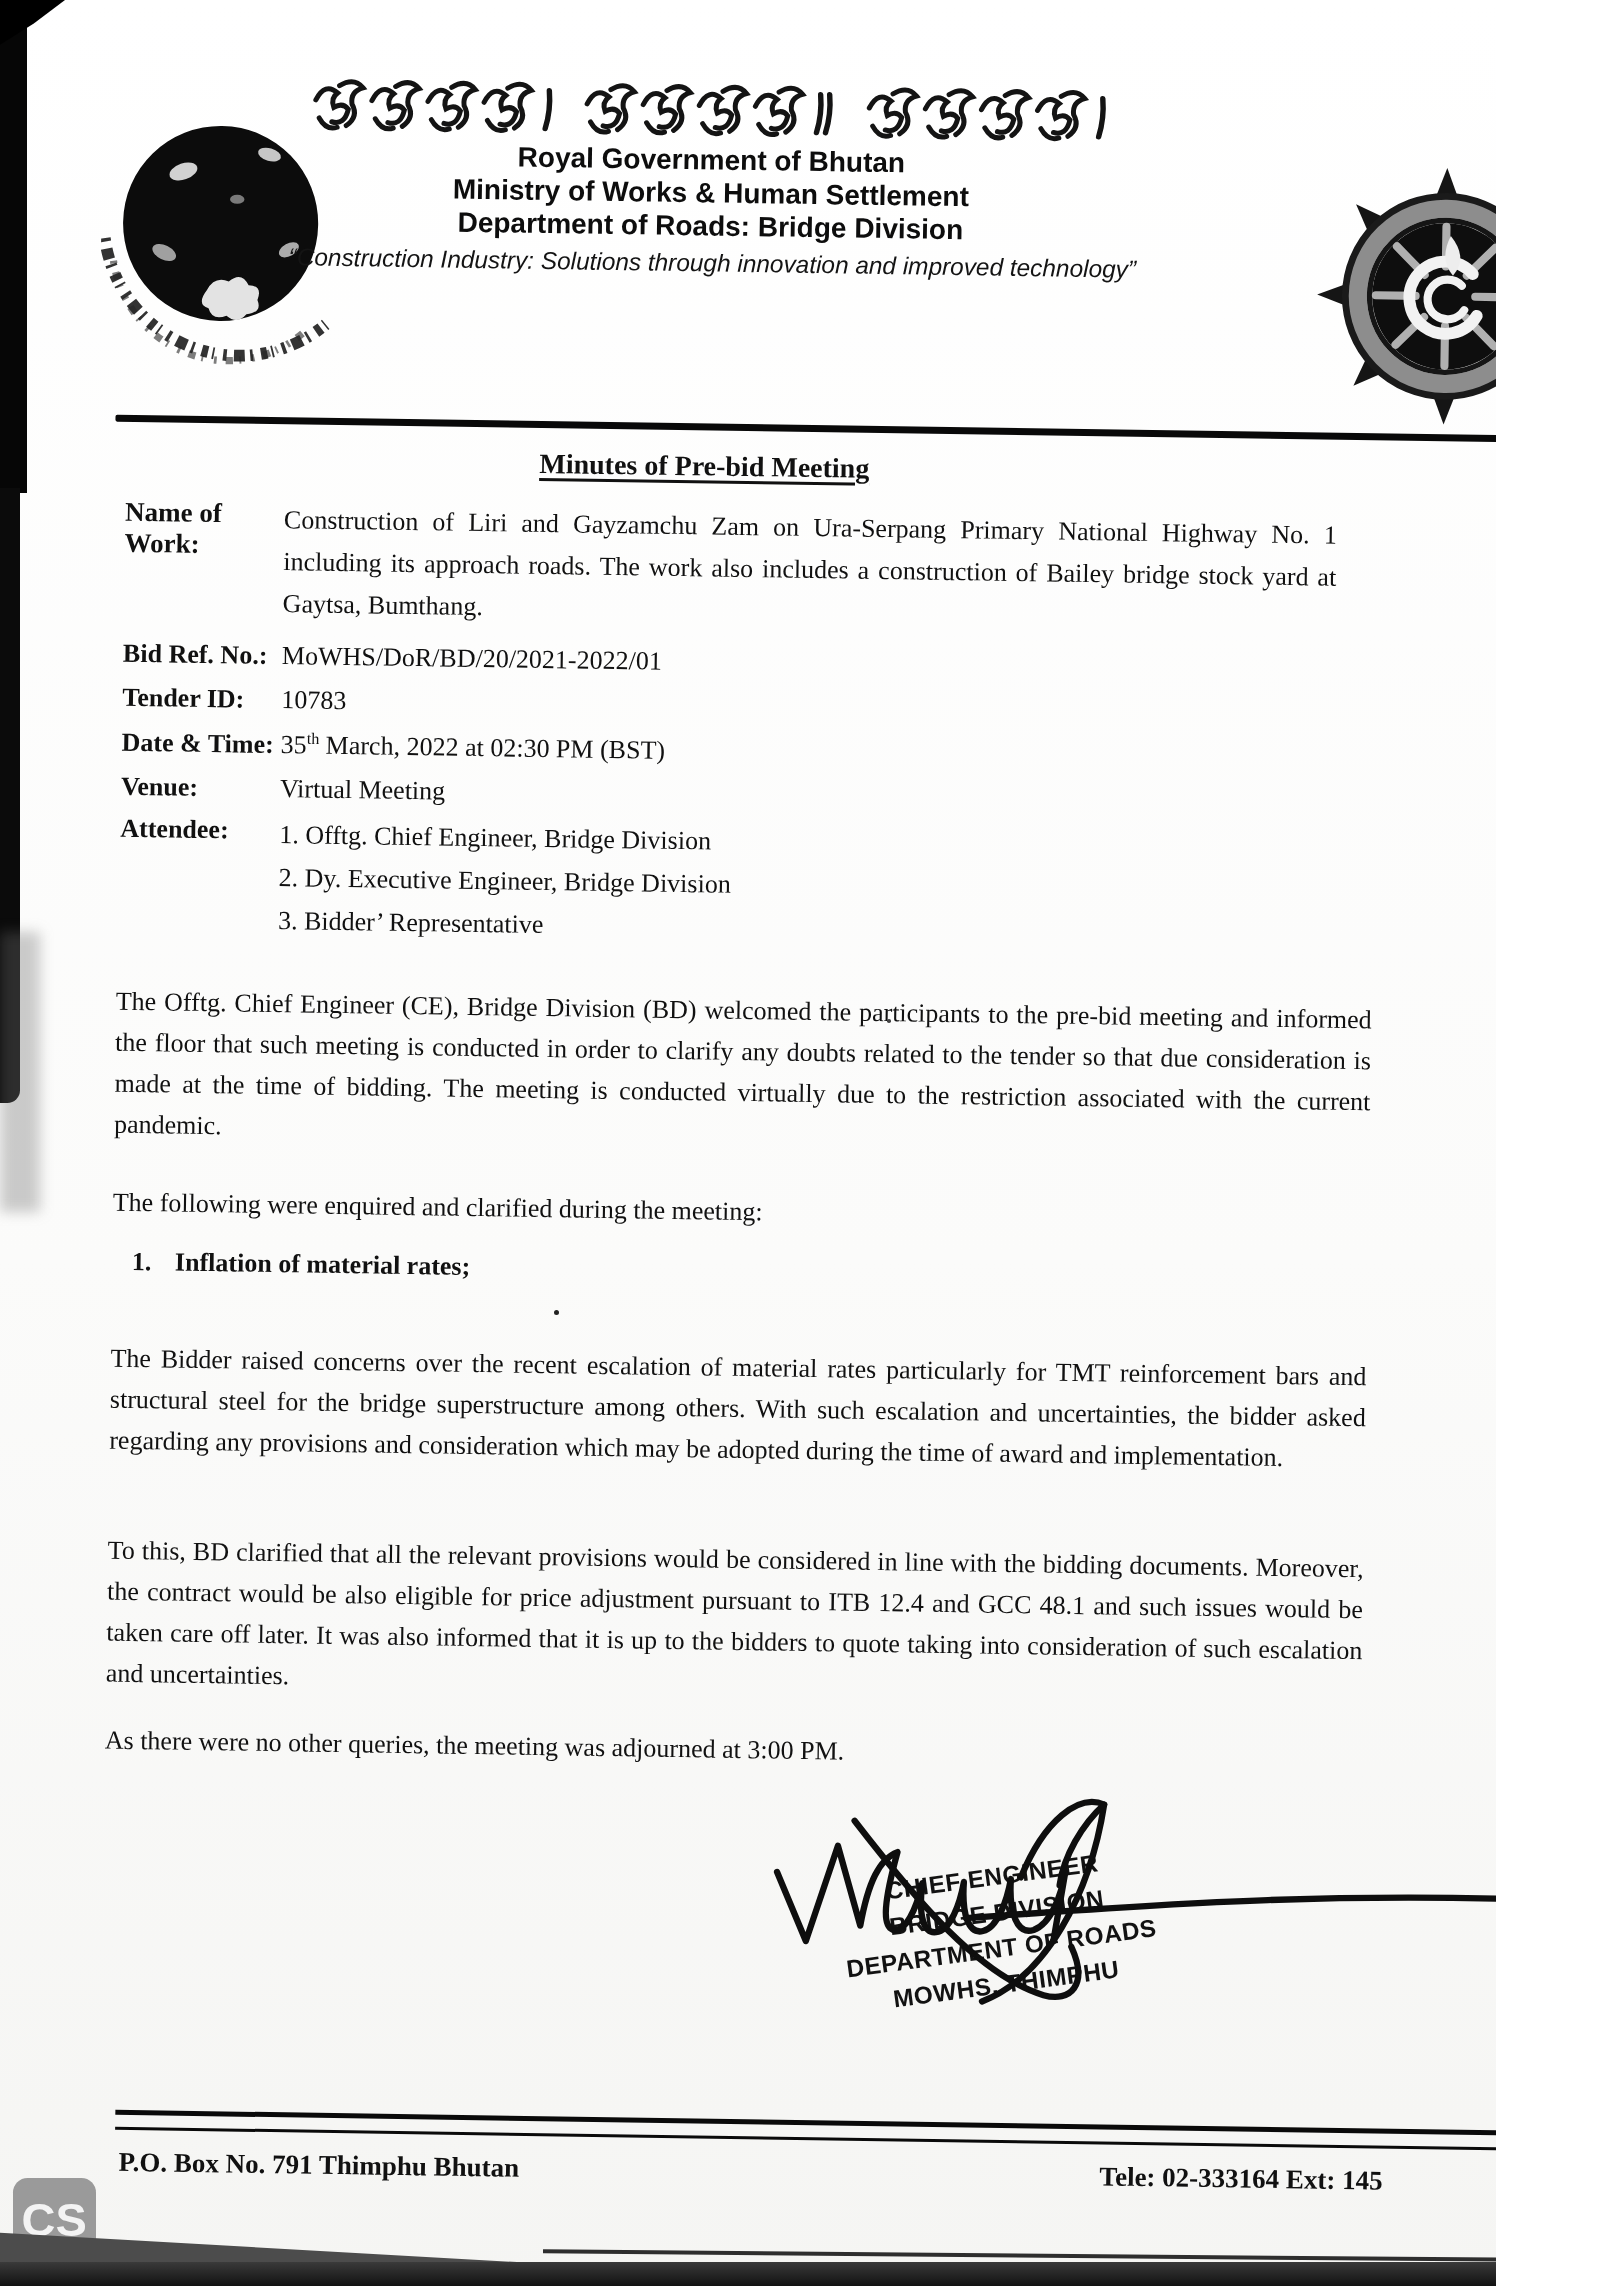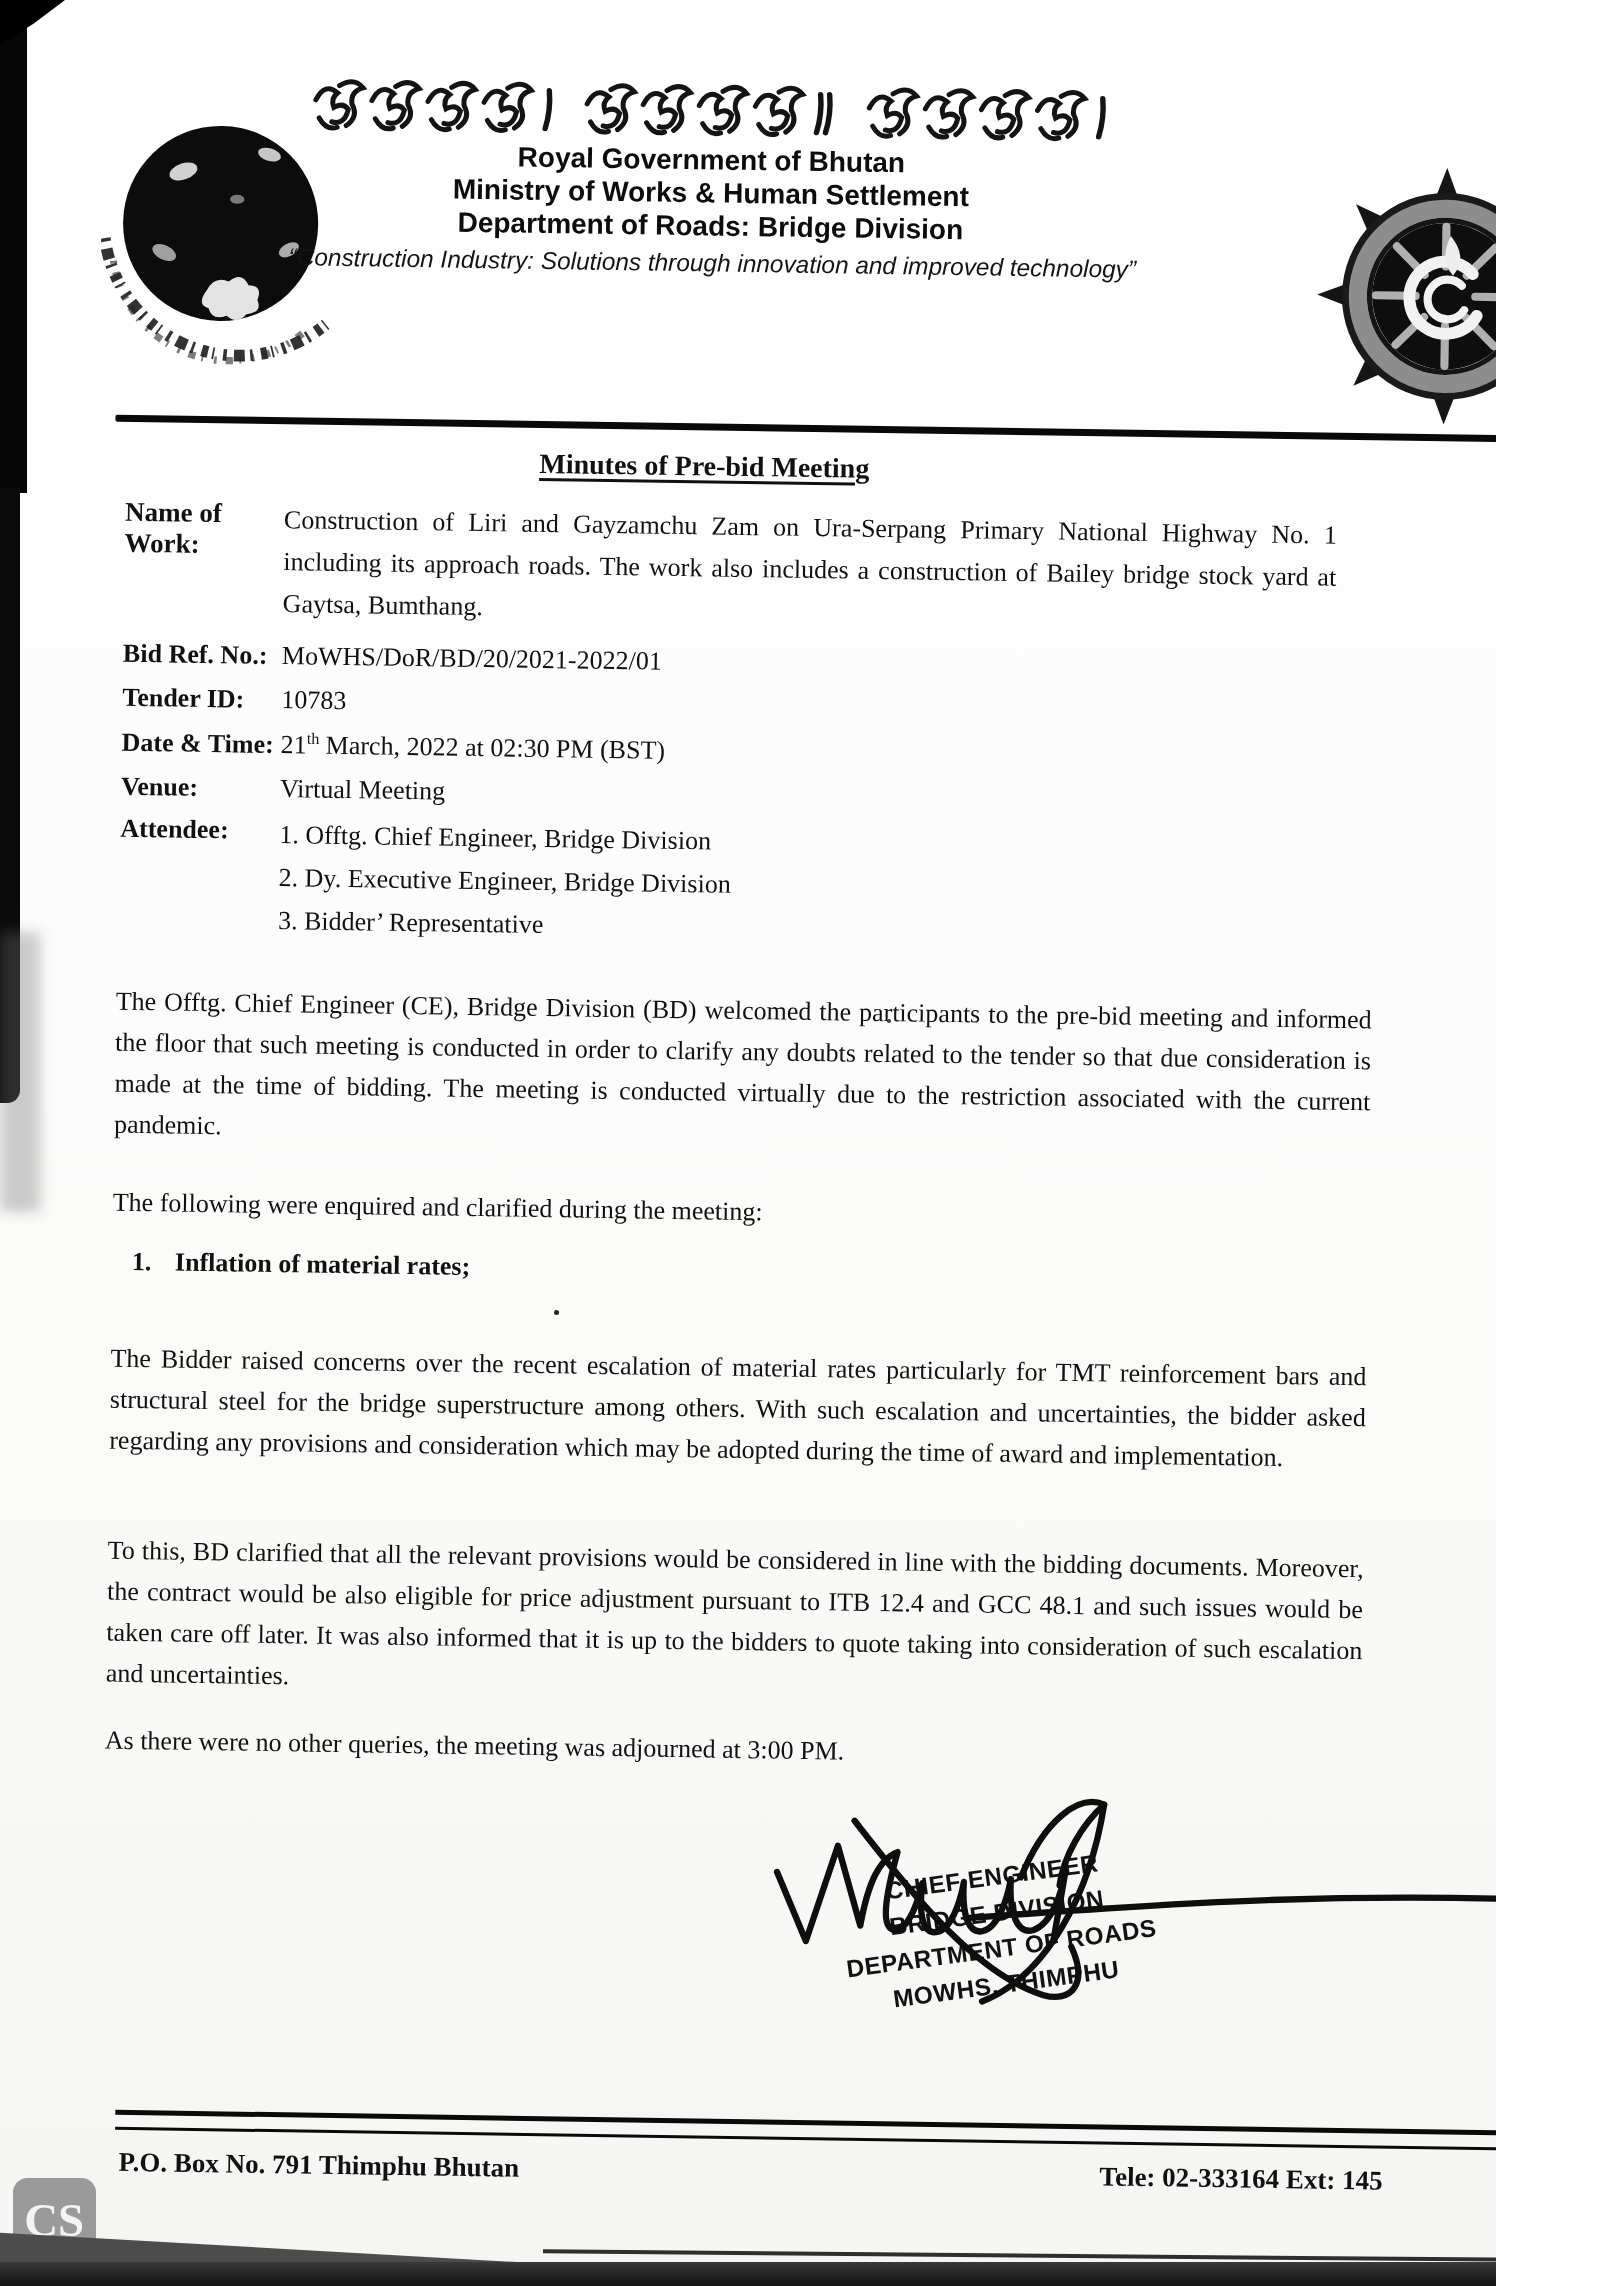--- a/index.html
+++ b/index.html
@@ -42,21 +42,21 @@
   .footrule{left:132px;top:2120px;width:1493px;height:11.8px;
             border-top:5.4px solid #0a0a0a;border-bottom:3.6px solid #0a0a0a;}
   .foot-left{left:136px;top:2157px;font-size:27px;font-weight:700;z-index:6;}
   .foot-right{left:1117px;top:2157px;font-size:27px;font-weight:700;z-index:6;}
 
   
   .wm-text{left:90px;top:2167px;font-family:"Liberation Sans",sans-serif;font-size:57px;
            color:#a8a8a8;z-index:5;letter-spacing:0.9px;}
   .cs-badge{left:12.7px;top:2178px;width:83px;height:83px;background:#9a9a9a;border-radius:14.5px;
             display:flex;align-items:center;justify-content:center;z-index:5;
-            font-family:Liberation Serif, serif;font-weight:700;font-size:47px;color:#f3f3f3;}
+            font-family:Liberation Sans, sans-serif;font-weight:700;font-size:47px;color:#f3f3f3;}
 
   
   .strip1{left:0;top:0;width:27px;height:493px;background:#060606;}
   .strip2{left:0;top:488px;width:20px;height:615px;background:#0b0b0b;border-bottom-right-radius:12.7px;}
   .smudge{left:0;top:932px;width:40px;height:280px;background:rgba(110,110,110,.35);filter:blur(6.3px);}
   .corner{left:0;top:0;width:65px;height:56px;background:#000;
           clip-path:polygon(0 0,100% 0,52% 42%,0 80%);}
   .bottom-bar{left:0;top:2262px;width:1621px;height:25px;
               background:linear-gradient(180deg,#3a3a3a,#101010);z-index:7;}
   .bottom-wedge{left:0;top:2224px;width:624px;height:63px;background:#4c4c4c;
@@ -159,21 +159,21 @@
     <div class="abs mrow" style="top:646px;">
       <div class="mlabel">Bid Ref. No.:</div>
       <div class="mvalue">MoWHS/DoR/BD/20/2021-2022/01</div>
     </div>
     <div class="abs mrow" style="top:690px;">
       <div class="mlabel">Tender ID:</div>
       <div class="mvalue">10783</div>
     </div>
     <div class="abs mrow" style="top:735px;">
       <div class="mlabel">Date &amp; Time:</div>
-      <div class="mvalue"><span>21</span><sup>th</sup><span> March, 2022 at 02:30 PM (BST)</span></div>
+      <div class="mvalue"><span>35</span><sup>th</sup><span> March, 2022 at 02:30 PM (BST)</span></div>
     </div>
     <div class="abs mrow" style="top:779px;">
       <div class="mlabel">Venue:</div>
       <div class="mvalue">Virtual Meeting</div>
     </div>
     <div class="abs mrow" style="top:821px;">
       <div class="mlabel">Attendee:</div>
       <div class="mvalue">
         <div class="att-item">1. Offtg. Chief Engineer, Bridge Division</div>
         <div class="att-item">2. Dy. Executive Engineer, Bridge Division</div>

